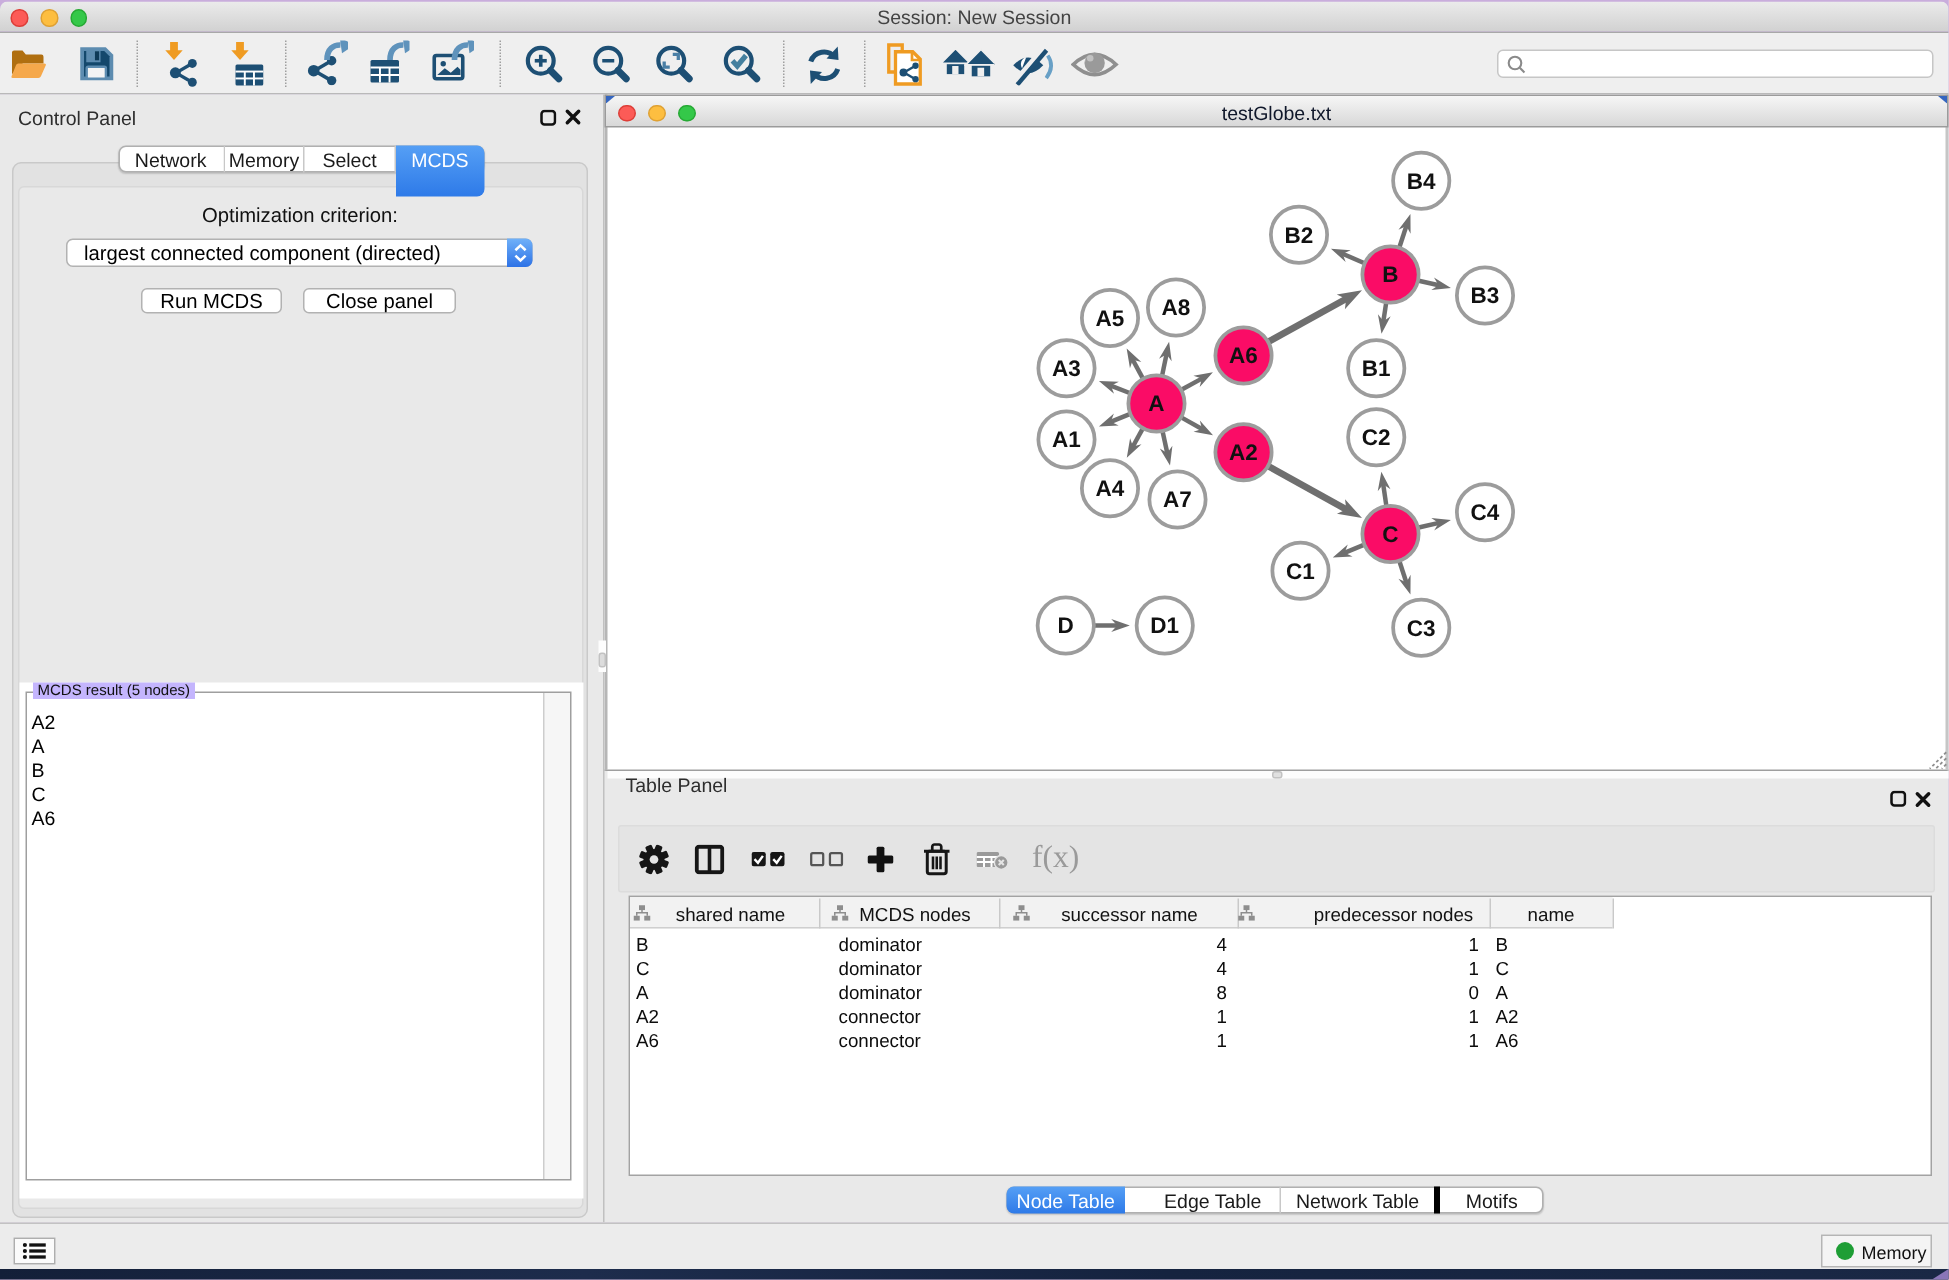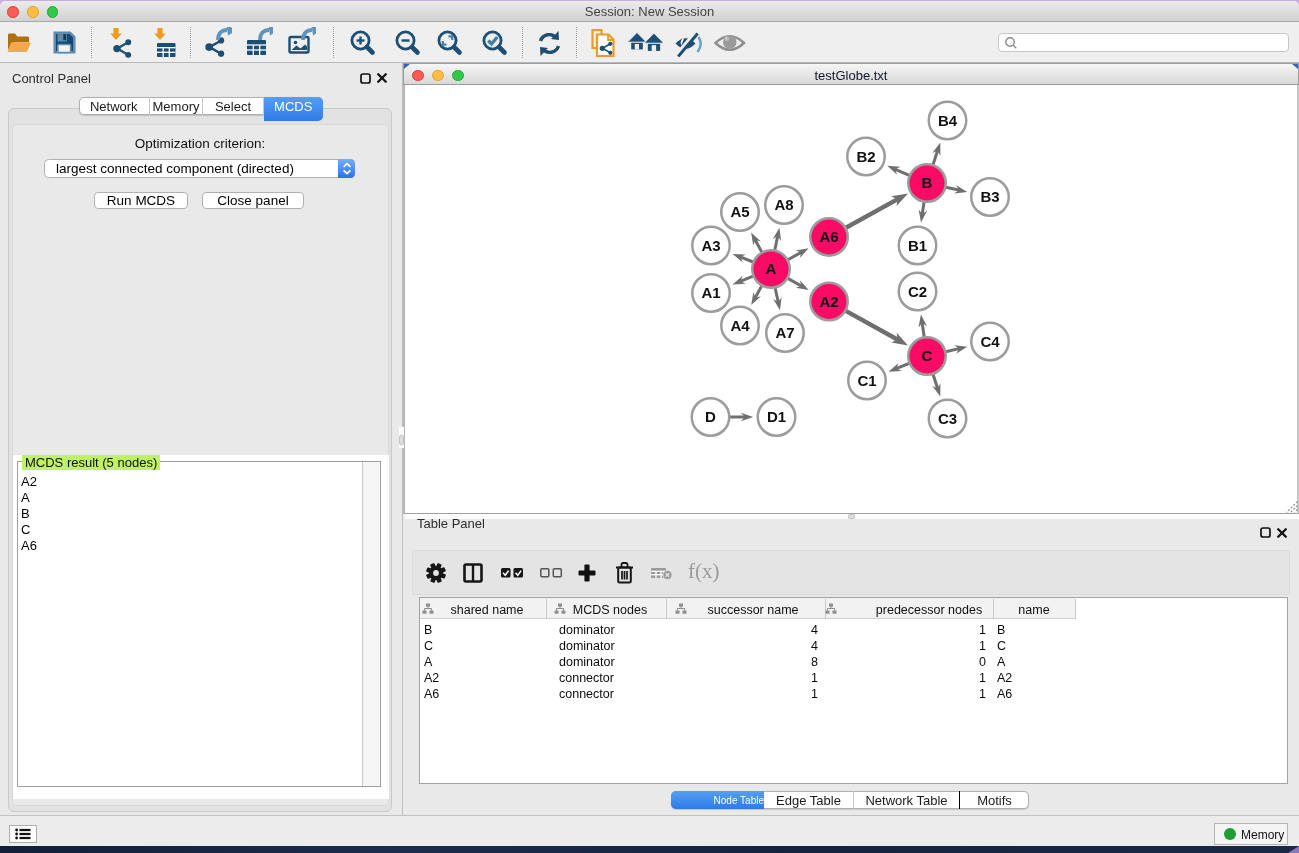--- a/index.html
+++ b/index.html
@@ -173,38 +173,38 @@
 <svg class="abs" style="left:376px;top:72px" width="12" height="12" viewBox="0 0 12 12">
     <path d="M2.2 2.2 L9.8 9.8 M9.8 2.2 L2.2 9.8" stroke="#111" stroke-width="2.3" stroke-linecap="round"></path>
   </svg>
 
 <div class="abs" style="left:8px;top:108px;width:384px;height:704px;background:#e2e2e2;border:1px solid #c9c9c9;border-radius:6px"></div>
 <div class="abs" style="left:11.5px;top:124px;width:377px;height:682px;background:#e9e9e9;border:1px solid #d8d8d8;border-radius:4px"></div>
 <div class="abs" style="left:78.5px;top:97px;width:244.0px;height:18px;border-radius:5px;background:#fff;border:1px solid #b0b0b0;box-shadow:0 0.5px 1px rgba(0,0,0,0.15)"></div>
 <div class="abs" style="left:78.5px;top:97px;width:71.5px;height:18px;border-radius:5px 0 0 5px;border-right:1px solid #c8c8c8;color:#1a1a1a;font-size:13px;text-align:center;line-height:19px">Network</div>
 <div class="abs" style="left:150.0px;top:97px;width:53px;height:18px;border-right:1px solid #c8c8c8;color:#1a1a1a;font-size:13px;text-align:center;line-height:19px">Memory</div>
 <div class="abs" style="left:203.0px;top:97px;width:61px;height:18px;border-right:1px solid #c8c8c8;color:#1a1a1a;font-size:13px;text-align:center;line-height:19px">Select</div>
-<div class="abs" style="left:264.0px;top:97px;width:58.5px;height:24px;border-radius:0 5px 5px 0;background:linear-gradient(#559ff5,#2e7ae8);color:#fff;font-size:13px;text-align:center;line-height:19px">MCDS</div>
+<div class="abs" style="left:264.0px;top:97px;width:58.5px;height:34px;border-radius:0 5px 5px 0;background:linear-gradient(#559ff5,#2e7ae8);color:#fff;font-size:13px;text-align:center;line-height:19px">MCDS</div>
 
 <div class="abs" style="left:0;top:136px;width:400px;text-align:center;font-size:13.5px;color:#111">Optimization criterion:</div>
 
 <div class="abs" style="left:44px;top:159px;width:311px;height:19px;background:#fff;border:1px solid #b2b2b2;border-radius:4.5px"></div>
 <div class="abs" style="left:56px;top:160px;font-size:13.5px;color:#000;line-height:18px">largest connected component (directed)</div>
 <div class="abs" style="left:338px;top:159px;width:17px;height:19px;background:linear-gradient(#70b1f9,#2d72e6);border-radius:0 4.5px 4.5px 0"></div>
 <svg class="abs" style="left:340.5px;top:161px" width="12" height="15" viewBox="0 0 12 15">
     <path d="M2.6 5.8 L6 2.6 L9.4 5.8" stroke="#fff" stroke-width="1.7" fill="none"></path>
     <path d="M2.6 9.4 L6 12.6 L9.4 9.4" stroke="#fff" stroke-width="1.7" fill="none"></path>
   </svg>
 
 <div class="abs" style="left:94px;top:192px;width:94px;height:17px;background:#fff;border:1px solid #b2b2b2;border-radius:4px;font-size:13.5px;text-align:center;line-height:16px;color:#000">Run MCDS</div>
 <div class="abs" style="left:202px;top:192px;width:102px;height:17px;background:#fff;border:1px solid #b2b2b2;border-radius:4px;font-size:13.5px;text-align:center;line-height:16px;color:#000">Close panel</div>
 
 <div class="abs" style="left:13px;top:455px;width:376px;height:344px;background:#fff"></div>
 <div class="abs" style="left:17px;top:461px;width:364px;height:326px;border:1px solid #9f9f9f"></div>
-<div class="abs" style="left:22px;top:455px;background:#bef264;padding:0 3px;font-size:13px;color:#111">MCDS result (5 nodes)</div>
+<div class="abs" style="left:22px;top:455px;background:#c4b5fd;padding:0 3px;font-size:10px;color:#111">MCDS result (5 nodes)</div>
 <div class="abs" style="left:362px;top:462px;width:18px;height:324px;background:#f6f6f6;border-left:1px solid #cdcdcd"></div>
 <div class="abs" style="left:21px;top:474px;font-size:13px;color:#000;line-height:16px">A2<br>A<br>B<br>C<br>A6</div>
 
 <div class="abs" style="left:403px;top:63px;width:896px;height:451px;background:#fff;border-left:2px solid #b6b6b6;border-right:2px solid #c6c6c6;border-bottom:1px solid #9f9f9f"></div>
 <div class="abs" style="left:403px;top:63px;width:896px;height:22px;background:linear-gradient(#f6f6f6,#d8d8d8);border:1px solid #9b9b9b"></div>
 <svg class="abs" style="left:404px;top:64px" width="6" height="5">
     <polygon points="0,0 6,0 0,5" fill="#3566c0"></polygon>
   </svg>
 <svg class="abs" style="left:1292px;top:64px" width="6" height="5">
     <polygon points="0,0 6,0 6,5" fill="#3566c0"></polygon>
@@ -430,23 +430,23 @@
 <div class="abs hdrt" style="left:838px;top:603px;width:182px;text-align:center;font-size:12.5px;color:#111">predecessor nodes</div>
 <div class="abs hdrt" style="left:993px;top:603px;width:82px;text-align:center;font-size:12.5px;color:#111">name</div>
 
 <div class="abs" style="left:424px;top:622px;font-size:12.5px;color:#0c0c0c;line-height:16px">B<br>C<br>A<br>A2<br>A6</div>
 <div class="abs" style="left:559px;top:622px;font-size:12.5px;color:#0c0c0c;line-height:16px">dominator<br>dominator<br>dominator<br>connector<br>connector</div>
 <div class="abs" style="left:740px;top:622px;width:78px;text-align:right;font-size:12.5px;color:#0c0c0c;line-height:16px">4<br>4<br>8<br>1<br>1</div>
 <div class="abs" style="left:910px;top:622px;width:76px;text-align:right;font-size:12.5px;color:#0c0c0c;line-height:16px">1<br>1<br>0<br>1<br>1</div>
 <div class="abs" style="left:997px;top:622px;font-size:12.5px;color:#0c0c0c;line-height:16px">B<br>C<br>A<br>A2<br>A6</div>
 
 <div class="abs" style="left:671px;top:791px;width:358px;height:18px;border-radius:5px;background:#fff;border:1px solid #b0b0b0;box-shadow:0 0.5px 1px rgba(0,0,0,0.15)"></div>
-<div class="abs" style="left:671px;top:791px;width:93px;height:18px;border-radius:5px 0 0 5px;background:linear-gradient(#559ff5,#2e7ae8);color:#fff;font-size:10px;text-align:right;line-height:19px">Node Table</div>
+<div class="abs" style="left:671px;top:791px;width:79px;height:18px;border-radius:5px 0 0 5px;background:linear-gradient(#559ff5,#2e7ae8);color:#fff;font-size:13px;text-align:center;line-height:19px">Node Table</div>
 <div class="abs" style="left:764px;top:791px;width:90px;height:18px;border-right:1px solid #c8c8c8;color:#1a1a1a;font-size:13px;text-align:center;line-height:19px">Edge Table</div>
-<div class="abs" style="left:854px;top:791px;width:106px;height:18px;border-right:1px solid #000000;color:#1a1a1a;font-size:13px;text-align:center;line-height:19px">Network Table</div>
+<div class="abs" style="left:854px;top:791px;width:106px;height:18px;border-right:4px solid #000000;color:#1a1a1a;font-size:13px;text-align:center;line-height:19px">Network Table</div>
 <div class="abs" style="left:960px;top:791px;width:69px;height:18px;border-radius:0 5px 5px 0;color:#1a1a1a;font-size:13px;text-align:center;line-height:19px">Motifs</div>
 
 <div class="abs" style="left:0;top:815px;width:1299px;height:31px;background:#ececec;border-top:1px solid #c2c2c2"></div>
 <div class="abs" style="left:9px;top:825px;width:28px;height:18px;background:#fbfbfb;border:1px solid #aeaeae"></div>
 <svg class="abs" style="left:15px;top:828px" width="16" height="12" viewBox="0 0 16 12">
     <g fill="#111">
       <circle cx="1.6" cy="2" r="1.4"></circle>
       <circle cx="1.6" cy="6" r="1.4"></circle>
       <circle cx="1.6" cy="10" r="1.4"></circle>
       <rect x="4.5" y="0.9" width="11" height="2.2"></rect>

